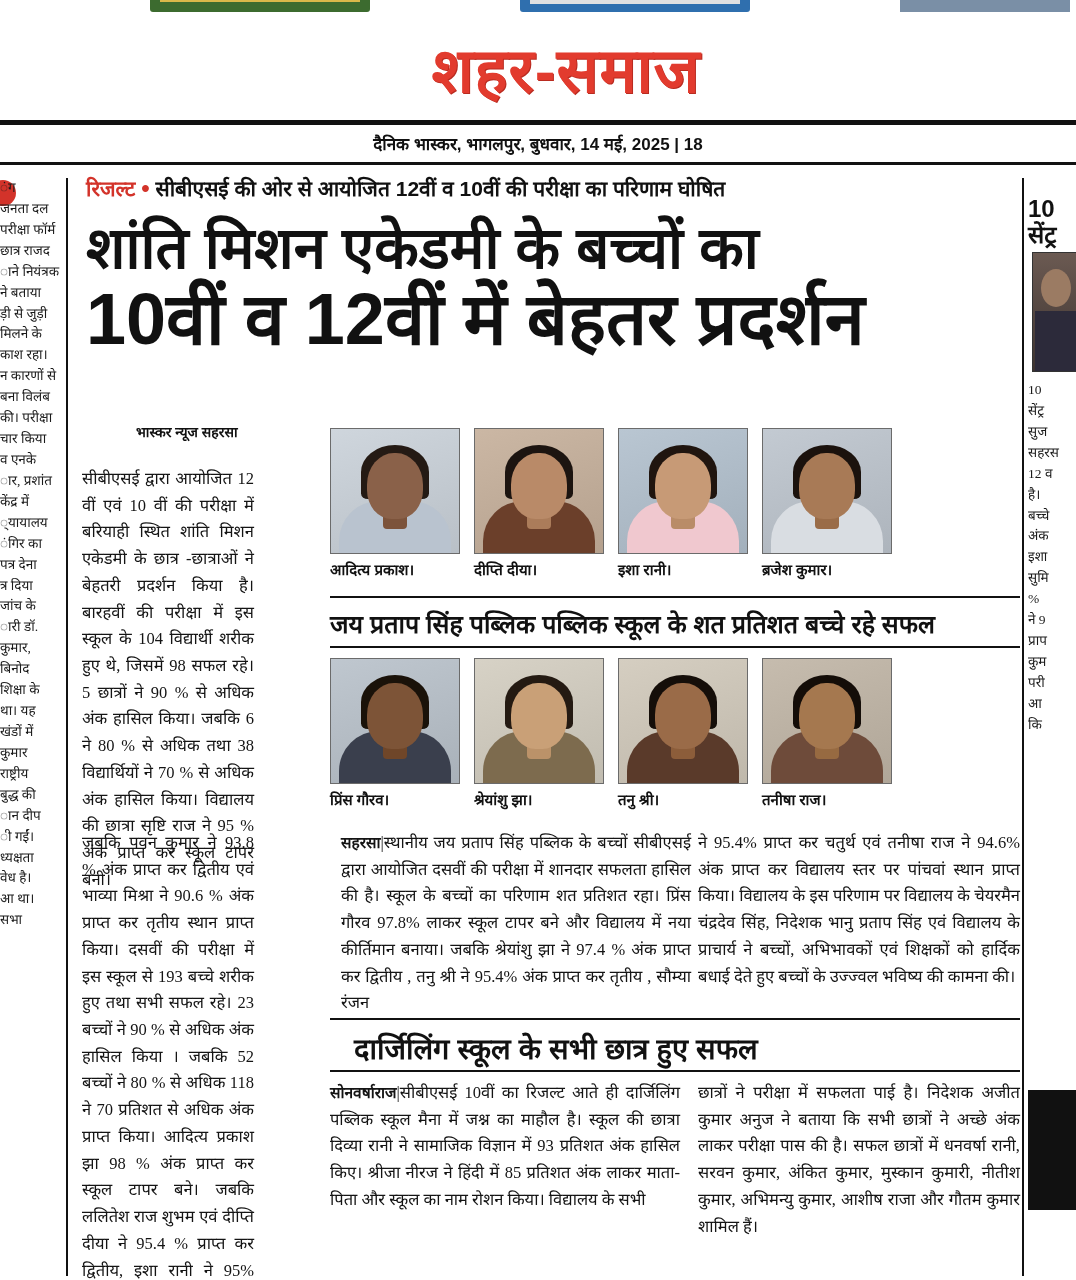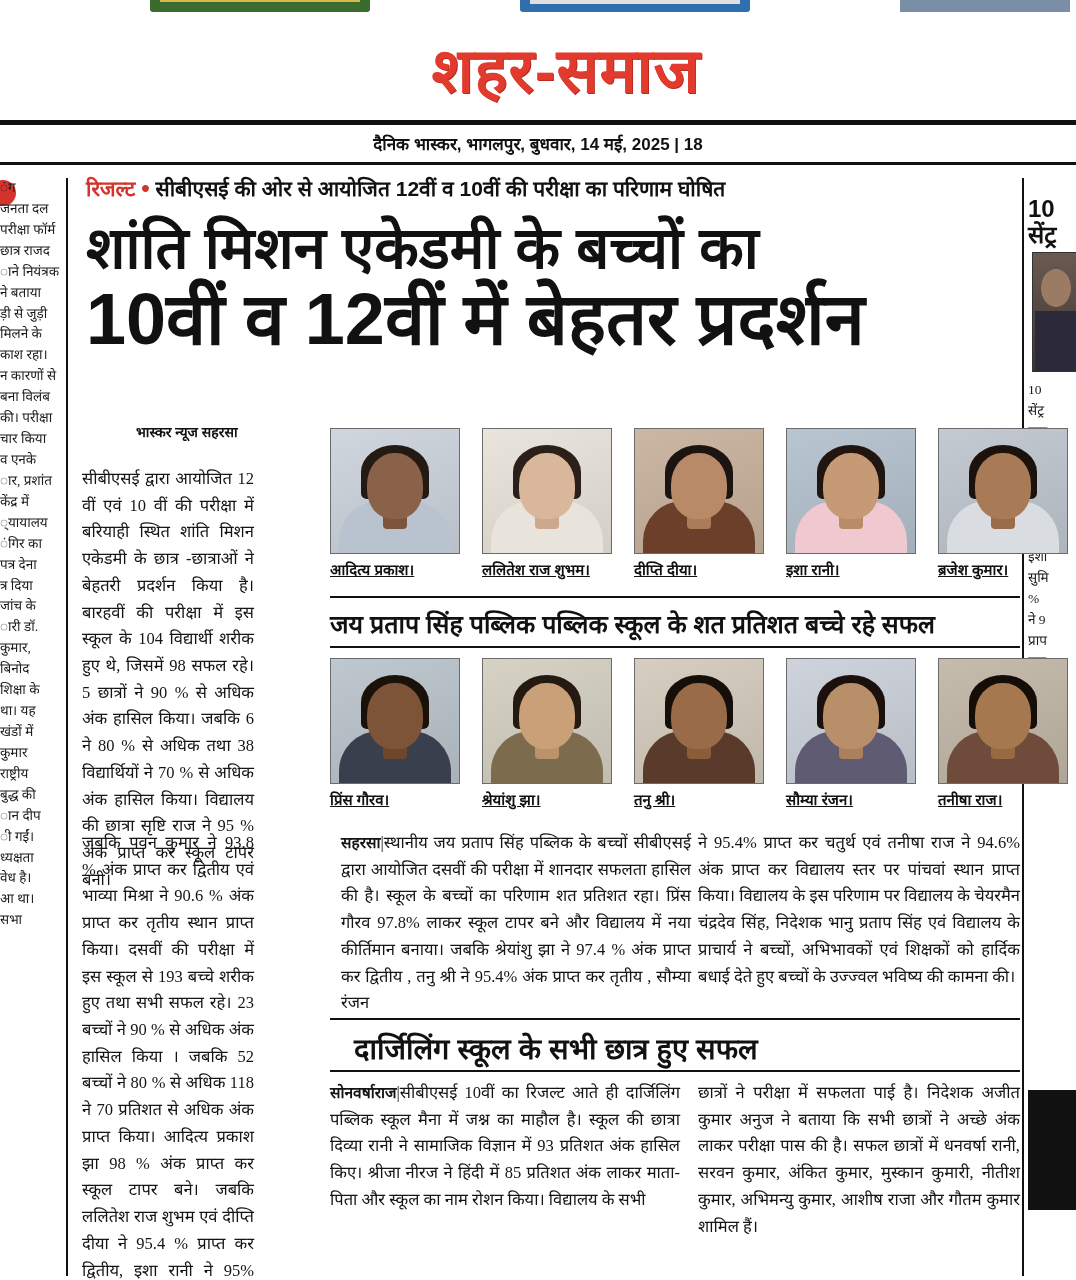--- a/index.html
+++ b/index.html
@@ -80,21 +80,21 @@
   .headline .l1{font-size:58px;display:block;letter-spacing:0px;}
   .headline .l2{font-size:72px;display:block;margin-top:6px;}
 
   
   .byline{
     position:absolute;left:136px;top:422px;width:190px;
     font-family:"Liberation Sans", sans-serif;font-size:14px;font-weight:bold;color:#111;
   }
 
   
-  .photo-row{position:absolute;display:flex;gap:24px;text-decoration:underline;}
+  .photo-row{position:absolute;display:flex;gap:16px;}
   .photo-cell{width:128px;}
   .photo{width:128px;height:124px;border:1px solid #6b6b6b;position:relative;overflow:hidden;}
   .photo .bg{position:absolute;inset:0;}
   .photo .head{position:absolute;left:50%;transform:translateX(-50%);border-radius:48% 48% 44% 44%;}
   .photo .hair{position:absolute;left:50%;transform:translateX(-50%);border-radius:50% 50% 10% 10%;}
   .photo .torso{position:absolute;left:50%;transform:translateX(-50%);border-radius:40px 40px 0 0;}
   .cap{
     font-family:"Liberation Sans", sans-serif;font-size:15px;font-weight:bold;color:#111;
     padding-top:5px;text-align:left;white-space:nowrap;
   }
@@ -224,30 +224,20 @@
         <div class="bg" style="background: linear-gradient(160deg, rgb(207, 214, 221), rgb(185, 192, 199));"></div>
         <div class="torso" style="width: 112px; height: 52px; bottom: 0px; background: rgb(185, 195, 207);"></div>
         <div class="hair" style="width: 68px; height: 54px; top: 16px; background: rgb(36, 26, 20);"></div>
         <div class="head" style="width: 24px; height: 22px; top: 78px; border-radius: 4px; background: rgb(124, 83, 59);"></div>
         <div class="head" style="width: 56px; height: 66px; top: 24px; background: rgb(138, 97, 73);"></div>
       </div>
       <div class="cap">आदित्य प्रकाश।</div>
     </div>
     <div class="photo-cell">
       <div class="photo">
-        <div class="bg" style="background: linear-gradient(160deg, rgb(233, 229, 221), rgb(211, 207, 199));"></div>
-        <div class="torso" style="width: 112px; height: 52px; bottom: 0px; background: rgb(232, 228, 220);"></div>
-        <div class="hair" style="width: 68px; height: 54px; top: 16px; background: rgb(42, 32, 25);"></div>
-        <div class="head" style="width: 24px; height: 22px; top: 78px; border-radius: 4px; background: rgb(203, 169, 140);"></div>
-        <div class="head" style="width: 56px; height: 66px; top: 24px; background: rgb(217, 183, 154);"></div>
-      </div>
-      <div class="cap">ललितेश राज शुभम।</div>
-    </div>
-    <div class="photo-cell">
-      <div class="photo">
         <div class="bg" style="background: linear-gradient(160deg, rgb(203, 183, 164), rgb(181, 161, 142));"></div>
         <div class="torso" style="width: 112px; height: 52px; bottom: 0px; background: rgb(107, 63, 42);"></div>
         <div class="hair" style="width: 68px; height: 54px; top: 16px; background: rgb(28, 20, 16);"></div>
         <div class="head" style="width: 24px; height: 22px; top: 78px; border-radius: 4px; background: rgb(171, 124, 90);"></div>
         <div class="head" style="width: 56px; height: 66px; top: 24px; background: rgb(185, 138, 104);"></div>
       </div>
       <div class="cap">दीप्ति दीया।</div>
     </div>
     <div class="photo-cell">
       <div class="photo">
@@ -301,30 +291,20 @@
         <div class="bg" style="background: linear-gradient(160deg, rgb(213, 206, 193), rgb(191, 184, 171));"></div>
         <div class="torso" style="width: 112px; height: 52px; bottom: 0px; background: rgb(90, 58, 42);"></div>
         <div class="hair" style="width: 68px; height: 54px; top: 16px; background: rgb(21, 14, 9);"></div>
         <div class="head" style="width: 24px; height: 22px; top: 78px; border-radius: 4px; background: rgb(140, 93, 58);"></div>
         <div class="head" style="width: 56px; height: 66px; top: 24px; background: rgb(154, 107, 72);"></div>
       </div>
       <div class="cap">तनु श्री।</div>
     </div>
     <div class="photo-cell">
       <div class="photo">
-        <div class="bg" style="background: linear-gradient(160deg, rgb(207, 211, 220), rgb(185, 189, 198));"></div>
-        <div class="torso" style="width: 112px; height: 52px; bottom: 0px; background: rgb(95, 91, 115);"></div>
-        <div class="hair" style="width: 68px; height: 54px; top: 16px; background: rgb(26, 17, 12);"></div>
-        <div class="head" style="width: 24px; height: 22px; top: 78px; border-radius: 4px; background: rgb(171, 129, 92);"></div>
-        <div class="head" style="width: 56px; height: 66px; top: 24px; background: rgb(185, 143, 106);"></div>
-      </div>
-      <div class="cap">सौम्या रंजन।</div>
-    </div>
-    <div class="photo-cell">
-      <div class="photo">
         <div class="bg" style="background: linear-gradient(160deg, rgb(198, 188, 174), rgb(176, 166, 152));"></div>
         <div class="torso" style="width: 112px; height: 52px; bottom: 0px; background: rgb(110, 75, 58);"></div>
         <div class="hair" style="width: 68px; height: 54px; top: 16px; background: rgb(20, 13, 8);"></div>
         <div class="head" style="width: 24px; height: 22px; top: 78px; border-radius: 4px; background: rgb(151, 106, 65);"></div>
         <div class="head" style="width: 56px; height: 66px; top: 24px; background: rgb(165, 120, 79);"></div>
       </div>
       <div class="cap">तनीषा राज।</div>
     </div>
   </div>
 

